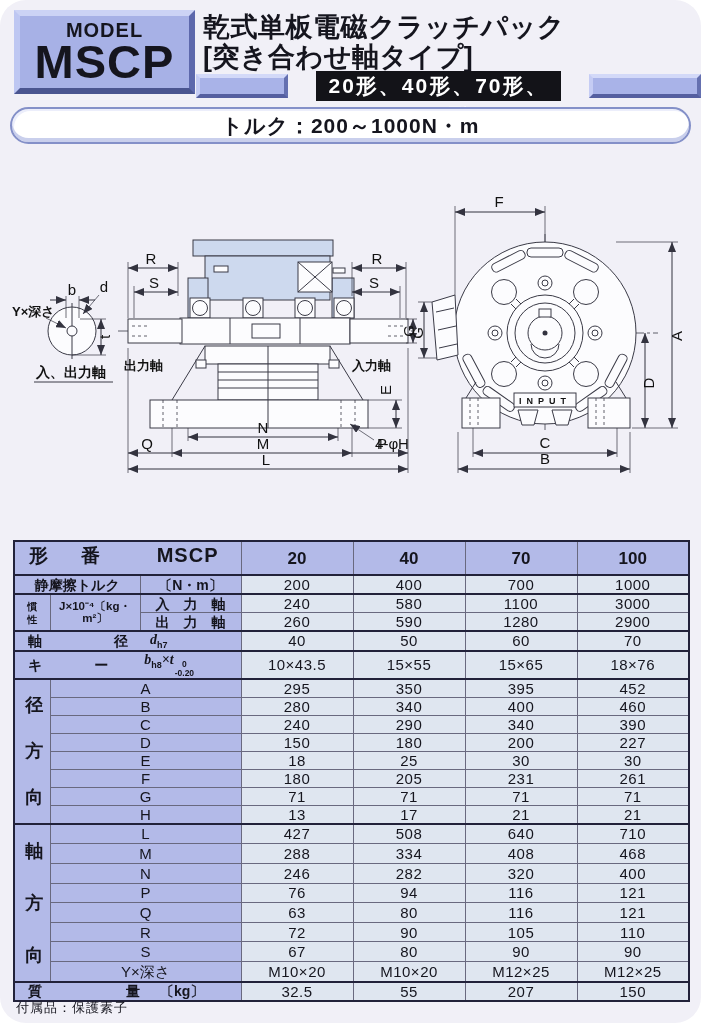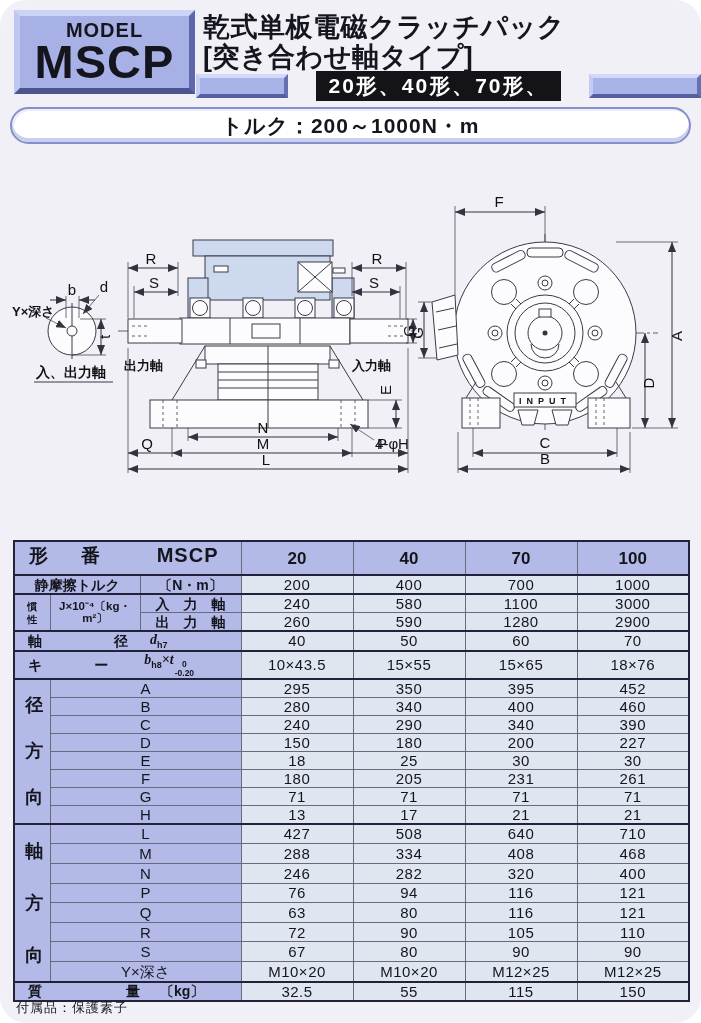--- a/index.html
+++ b/index.html
@@ -492,20 +492,20 @@
       <tr class="sep">
         <td colspan="3" class="lab">
           <div class="row3">
             <span>質</span>
             <span style="margin-left:84px">量</span>
             <span style="margin-left:20px">〔kg〕</span>
           </div>
         </td>
         <td class="val">32.5</td>
         <td class="val">55</td>
-        <td class="val">115</td>
+        <td class="val">207</td>
         <td class="val">150</td>
       </tr>
     </tbody>
   </table>
 
   <div class="footnote">付属品：保護素子</div>
 </div>
 
 </body></html>

